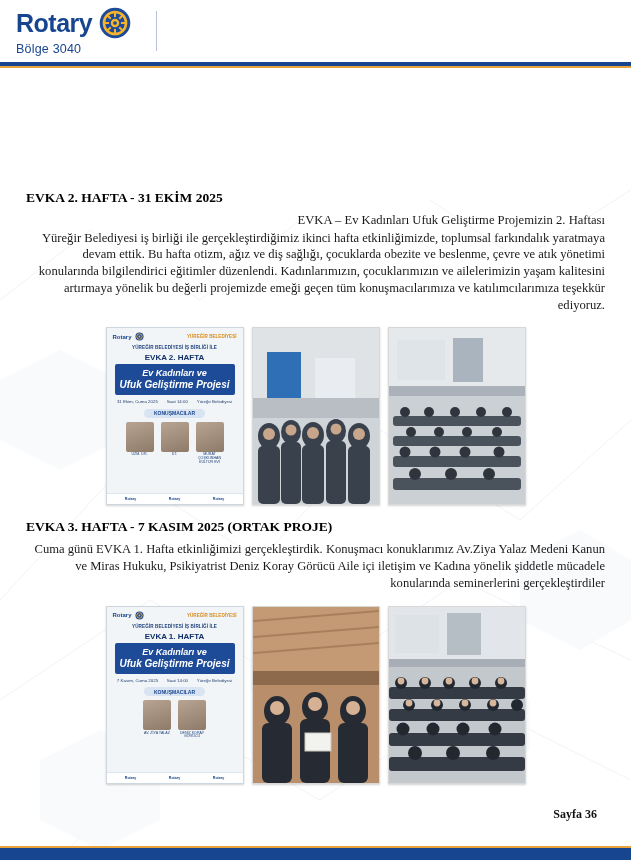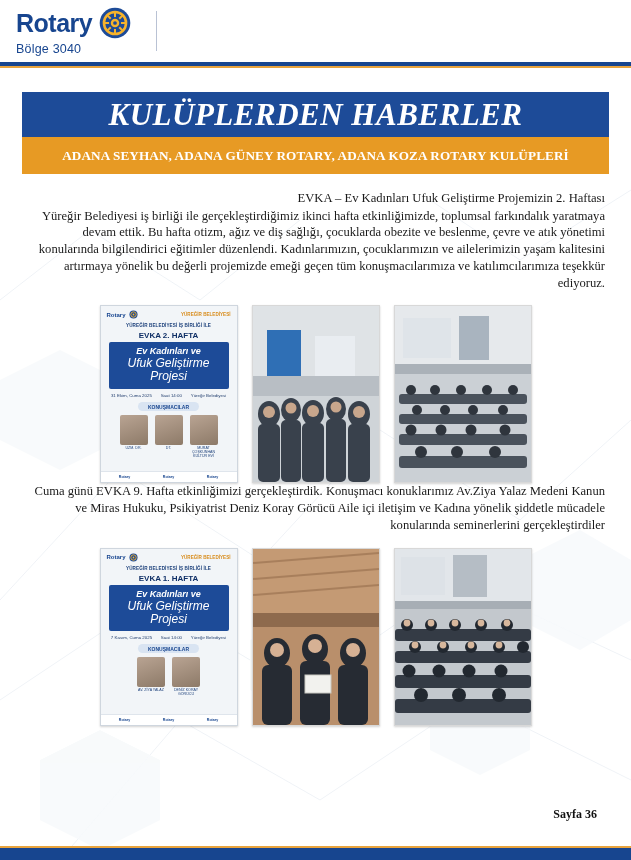--- a/index.html
+++ b/index.html
@@ -171,21 +171,21 @@
     color: #1a1a1a;
     margin: 0;
     text-align: right;
   }
   .para + .para { margin-top: 1px; }
 
   
   .photo-row {
     display: flex;
     justify-content: center;
-    gap: 14px;
+    gap: 8px;
     margin-top: 14px;
   }
   .photo {
     position: relative;
     overflow: hidden;
     border: 1px solid #d8d8d8;
     box-shadow: 0 1px 2px rgba(0,0,0,0.18);
     background: #cfd6dd;
   }
 
@@ -248,22 +248,22 @@
     padding: 5px 2px;
     border-radius: 2px;
   }
   .poster-main-l1 {
     font-size: 9px;
     font-weight: bold;
     font-style: italic;
     line-height: 1.1;
   }
   .poster-main-l2 {
-    font-size: 12px;
-    font-weight: normal;
+    font-size: 10px;
+    font-weight: bold;
     font-style: italic;
     line-height: 1.1;
   }
   .poster-meta {
     display: flex;
     justify-content: space-around;
     align-items: center;
     margin: 4px 6px 0 6px;
     font-size: 4.4px;
     color: #24406f;
@@ -419,31 +419,24 @@
           </svg>
         </div>
         <div class="rotary-sub">Bölge 3040</div>
       </div>
       <div class="divider-v"></div>
     </div>
   </div>
   <div class="header-rule"></div>
   <div class="header-rule2"></div>
 
-  <div class="banner">
-    <div class="banner-top">
-      <div class="banner-title">KULÜPLERDEN HABERLER</div>
-    </div>
-    <div class="banner-bottom">
-      <div class="banner-sub">ADANA SEYHAN, ADANA GÜNEY ROTARY, ADANA KOZA ROTARY KULÜPLERİ</div>
-    </div>
-  </div>
 
   <div class="content">
 
+    <h2 class="section-heading">EVKA 2. HAFTA - 31 EKİM 2025</h2>
     <p class="para">EVKA – Ev Kadınları Ufuk Geliştirme Projemizin 2. Haftası</p>
     <p class="para">Yüreğir Belediyesi iş birliği ile gerçekleştirdiğimiz ikinci hafta etkinliğimizde, toplumsal farkındalık yaratmaya devam ettik. Bu hafta otizm, ağız ve diş sağlığı, çocuklarda obezite ve beslenme, çevre ve atık yönetimi konularında bilgilendirici eğitimler düzenlendi. Kadınlarımızın, çocuklarımızın ve ailelerimizin yaşam kalitesini artırmaya yönelik bu değerli projemizde emeği geçen tüm konuşmacılarımıza ve katılımcılarımıza teşekkür ediyoruz.</p>
 
     <div class="photo-row">
 
       <div class="photo poster">
         <div class="poster-head">
           <div class="poster-logo">
             <span class="poster-logo-text">Rotary</span>
             <svg class="mini-wheel" viewBox="0 0 40 40">
@@ -551,21 +544,22 @@
               <circle cx="110" cy="124" r="5.5"></circle>
             <circle cx="26" cy="146" r="6"></circle>
               <circle cx="62" cy="146" r="6"></circle>
               <circle cx="100" cy="146" r="6"></circle>
           </g>
         </svg>
         <div class="ph-caption"></div>
       </div>
     </div>
 
-    <p class="para">Cuma günü EVKA 9. Hafta etkinliğimizi gerçekleştirdik. Konuşmacı konuklarımız Av.Ziya Yalaz Medeni Kanun ve Miras Hukuku, Psikiyatrist Deniz Koray Görücü Aile içi iletişim ve Kadına yönelik şiddetle mücadele konularında seminerlerini gerçekleştirdiler</p>
+    <h2 class="section-heading" style="margin-top:14px">EVKA 3. HAFTA - 7 KASIM 2025 (ORTAK PROJE)</h2>
+    <p class="para">Cuma günü EVKA 1. Hafta etkinliğimizi gerçekleştirdik. Konuşmacı konuklarımız Av.Ziya Yalaz Medeni Kanun ve Miras Hukuku, Psikiyatrist Deniz Koray Görücü Aile içi iletişim ve Kadına yönelik şiddetle mücadele konularında seminerlerini gerçekleştirdiler</p>
 
     <div class="photo-row">
 
       <div class="photo poster">
         <div class="poster-head">
           <div class="poster-logo">
             <span class="poster-logo-text">Rotary</span>
             <svg class="mini-wheel" viewBox="0 0 40 40">
               <circle cx="20" cy="20" r="18" fill="#1d4b98"></circle>
               <circle cx="20" cy="20" r="12" fill="none" stroke="#f7b32b" stroke-width="4"></circle>

